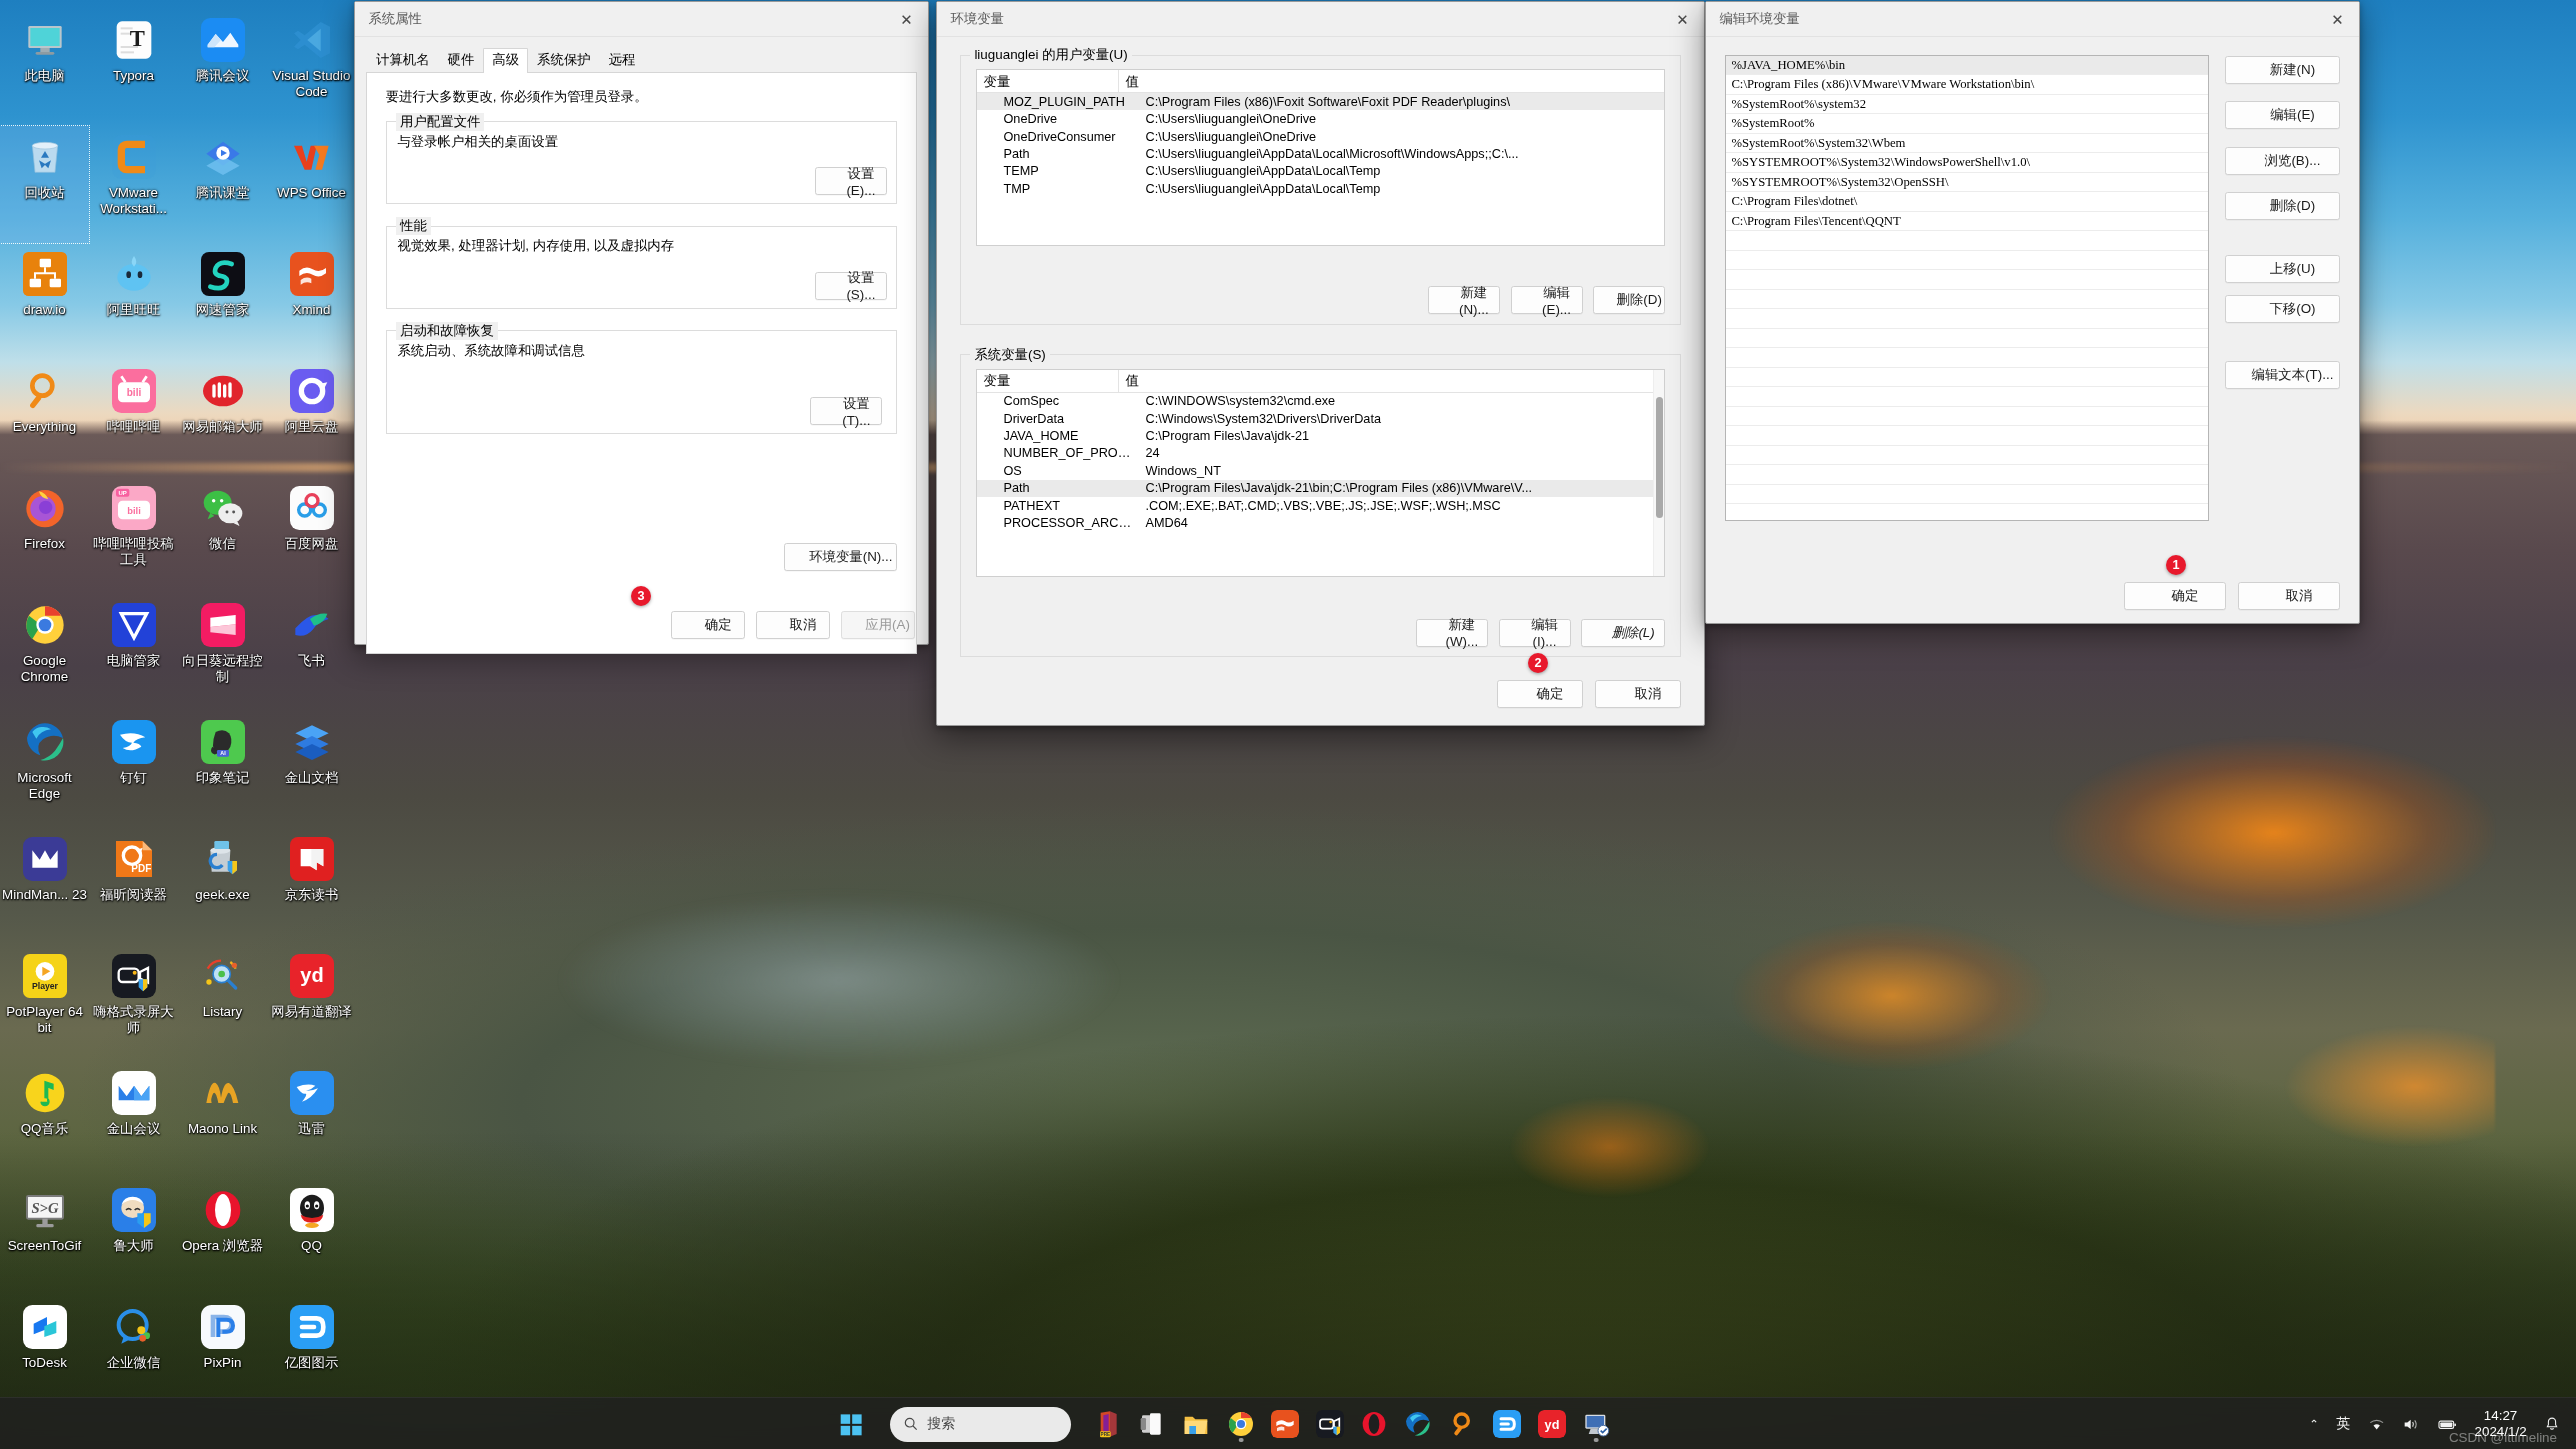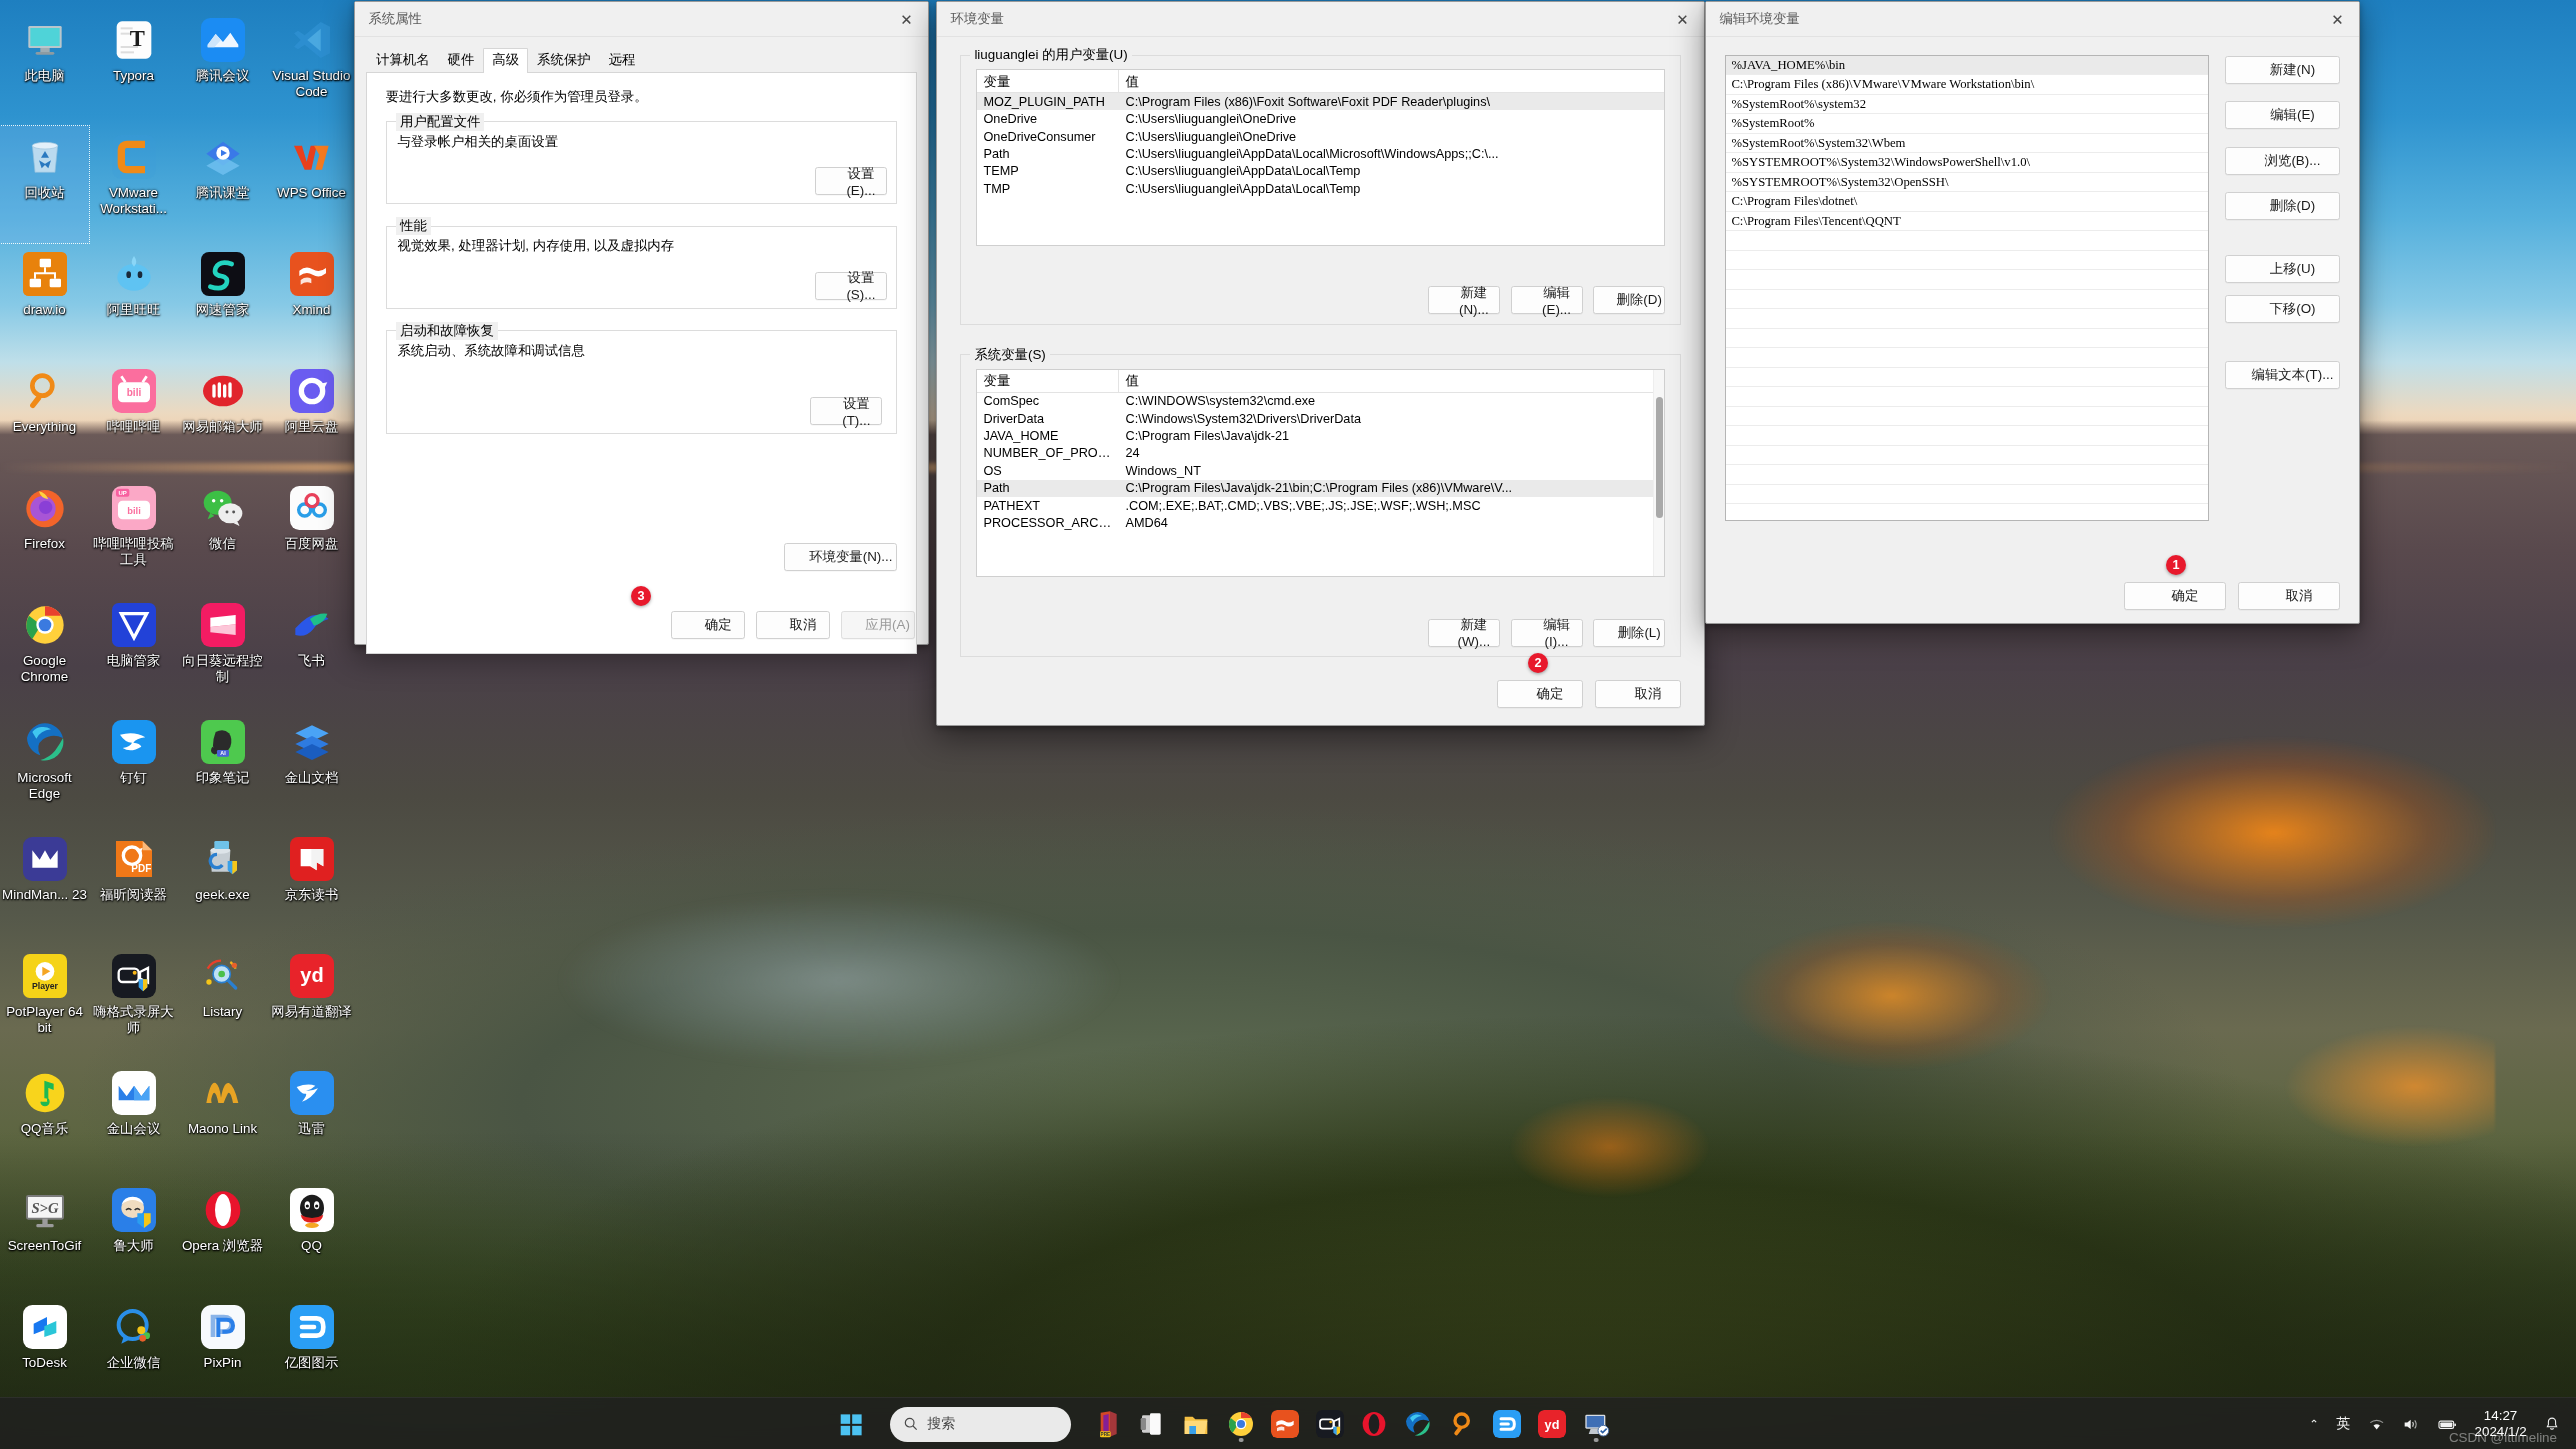--- a/index.html
+++ b/index.html
@@ -178,21 +178,21 @@
     border-bottom: 0.7px solid #e3e3e3;
     font-size: 13.4px;
   }
   .lv-head .c { padding: 2.7px 0 0 6.7px; }
   .lv-head .c.c1 { width: 142px; border-right: 0.7px solid #e3e3e3; }
   .lv-row {
     display: flex; height: 17.4px; align-items: center;
     font-size: 12.7px; white-space: nowrap;
   }
   .lv-row .c { padding-left: 6.7px; overflow: hidden; text-overflow: ellipsis; }
-  .lv-row .c.c1 { width: 142px; flex: none; }
+  .lv-row .c.c1 { width: 142px; flex: none; margin-left: 20px; }
   .lv-row .c.c2 { flex: 1; }
   .lv-row.sel { background: #eaeaea; }
 
   .scrollbar-v {
     position: absolute; right: 0; top: 0; width: 11.4px; bottom: 0;
     background: #f7f7f7; border-left: 0.7px solid #eee;
   }
   .scrollbar-v .thumb {
     position: absolute; left: 2px; width: 7.4px;
     background: #a9a9a9; border-radius: 4px;
@@ -947,21 +947,21 @@
               <div class="c c2">AMD64</div>
             </div>
           </div>
         <div class="scrollbar-v">
           <div class="thumb" style="top:27px; height:121px;"></div>
         </div>
       </div>
       <div style="position:absolute; right:14.8px; bottom:9.4px; display:flex; gap:10.7px;">
         <button class="btn" style="width:72px;">新建(W)...</button>
         <button class="btn" style="width:72px;">编辑(I)...</button>
-        <button class="btn" style="width:72px;">删除(L)</button>
+        <button class="btn" style="width:84px;font-style:italic;">删除(L)</button>
       </div>
     </div>
 
     <div style="position:absolute; right:23px; bottom:17.4px; display:flex; gap:12px;">
       <button class="btn" style="width:86px;">确定</button>
       <button class="btn" style="width:86px;">取消</button>
     </div>
     <div class="badge" style="right:156px; bottom:52px;">2</div>
   </div>
 </div>

